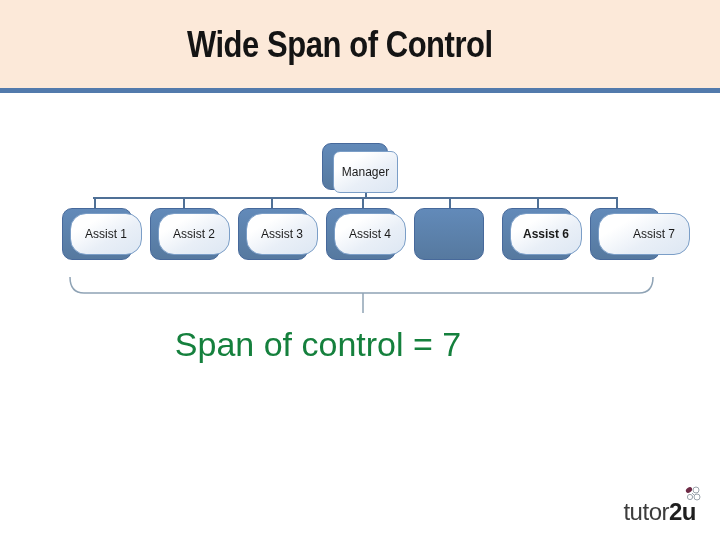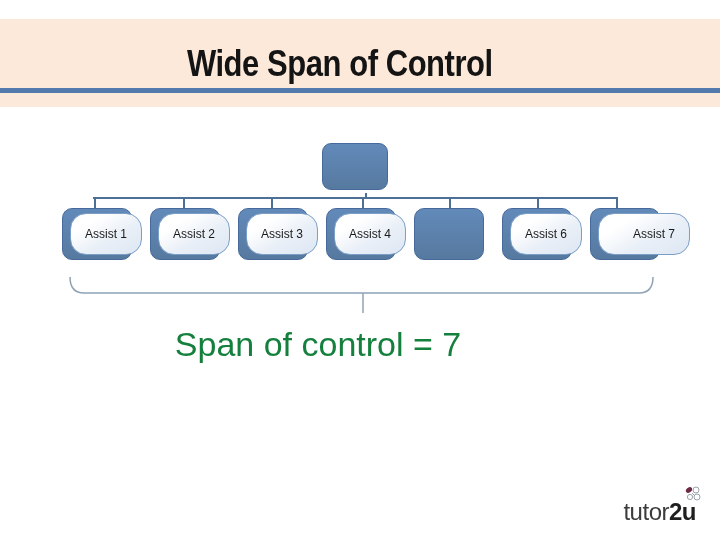--- a/index.html
+++ b/index.html
@@ -2,21 +2,21 @@
 <html style="--header-bg: #fce9d9; --rule: #527aac; --node-dark: #5b83b4; --node-dark-border: #47699b; --node-light-border: #7b9ec7; --connector: #4f7096; --brace: #8fa3b5; --flower-petal: #6d2a45;"><head>
 <meta charset="utf-8">
 <style>
   html,body{margin:0;padding:0;}
   body{width:720px;height:540px;overflow:hidden;background:#fff;
        font-family:"Liberation Sans",sans-serif;}
   .slide{position:relative;width:720px;height:540px;background:#ffffff;}
 
   
   .header{position:absolute;left:0;top:0;width:720px;height:88px;
-          background:var(--header-bg,#fce9d9);margin-top:19px;}
+          background:var(--header-bg,#fce9d9);}
   .header-rule{position:absolute;left:0;top:88px;width:720px;height:5px;
           background:var(--rule,#527aac);}
   .title-wrap{position:absolute;left:0;top:24px;width:680px;text-align:center;}
   .title{display:inline-block;font-size:36px;font-weight:bold;color:#141414;
          letter-spacing:-0.5px;transform:scaleX(0.86);transform-origin:center;
          white-space:nowrap;}
 
   
   .node{position:absolute;}
   .node-dark{position:absolute;background:linear-gradient(180deg,#628ab9,#56799f);
@@ -48,20 +48,23 @@
 
   <div class="header">
     <div class="title-wrap">
       <span class="title">Wide Span of Control</span>
     </div>
   </div>
   <div class="header-rule"></div>
 
   <div class="node" style="left:322px;top:143px;width:78px;height:52px;">
     <div class="node-dark" style="left:0;top:0;width:64px;height:45px;border-radius:9px;"></div>
+    <div class="node-light" style="left:11px;top:8px;width:63px;height:40px;border-radius:7px;">
+      <span class="node-label">Manager</span>
+    </div>
   </div>
 
   <div class="conn" style="left:365px;top:193px;width:2px;height:5px;"></div>
   <div class="conn" style="left:93px;top:197px;width:525px;height:2px;"></div>
   <div id="stubs">
       <div class="conn" style="left: 94px; top: 198px; width: 2px; height: 11px;"></div>
       <div class="conn" style="left: 183px; top: 198px; width: 2px; height: 11px;"></div>
       <div class="conn" style="left: 271px; top: 198px; width: 2px; height: 11px;"></div>
       <div class="conn" style="left: 362px; top: 198px; width: 2px; height: 11px;"></div>
       <div class="conn" style="left: 449px; top: 198px; width: 2px; height: 11px;"></div>
@@ -92,21 +95,21 @@
         <div class="node-dark" style="left: 0px; top: 0px; width: 68px; height: 50px;"></div>
         <div class="node-light" style="left: 8px; top: 5px; width: 70px; height: 40px;">
           <span class="node-label">Assist 4</span>
         </div>
       </div>
       <div class="node" style="left: 414px; top: 208px; width: 78px; height: 50px;">
         <div class="node-dark" style="left: 0px; top: 0px; width: 68px; height: 50px;"></div>
       </div>
       <div class="node" style="left: 502px; top: 208px; width: 78px; height: 50px;">
         <div class="node-dark" style="left: 0px; top: 0px; width: 68px; height: 50px;"></div>
-        <div class="node-light" style="left: 8px; top: 5px; width: 70px; height: 40px;">
+        <div class="node-light" style="left: 8px; top: 5px; width: 70px; height: 40px; font-weight: bold;">
           <span class="node-label">Assist 6</span>
         </div>
       </div>
       <div class="node" style="left: 590px; top: 208px; width: 78px; height: 50px;">
         <div class="node-dark" style="left: 0px; top: 0px; width: 68px; height: 50px;"></div>
         <div class="node-light" style="left: 8px; top: 5px; width: 70px; height: 40px; padding-left: 20px;">
           <span class="node-label">Assist 7</span>
         </div>
       </div>
     </div>

